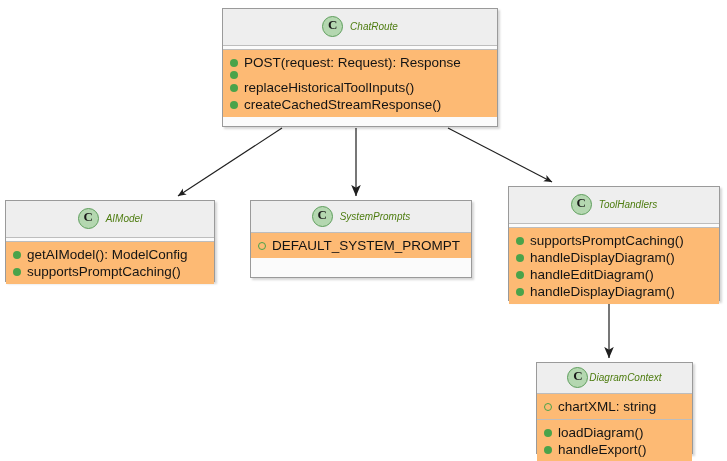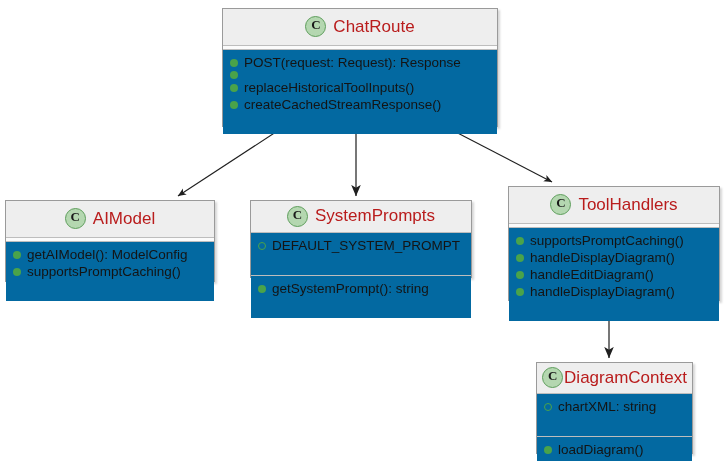--- a/index.html
+++ b/index.html
@@ -54,29 +54,30 @@
     border: 1.5px solid #5e9e5c;
     color: #1a1a1a;
     font-size: 13px;
     font-weight: bold;
     line-height: 16px;
     text-align: center;
     font-family: "Liberation Serif", serif;
   }
 
   .class-title {
-    font-size: 17px;
-    color: #b91c1c;
+    font-size: 10px;
+    color: #4d7c0f;
     white-space: nowrap;
+    font-style: italic;
   }
 
   .compartment {
     box-sizing: border-box;
-    padding: 4px 6px 21px 7px;
-    background: #0369a1;
+    padding: 4px 6px 4px 7px;
+    background: #fdba74;
   }
   .compartment + .compartment {
     border-top: 1px solid #bdbdbd;
   }
   .compartment.spaced {
     border-top: 1px solid #bdbdbd;
     margin-top: 3px;
   }
 
   .member {
@@ -166,26 +167,20 @@
     <div class="uml-header" style="height:32px;">
       <span class="class-icon">C</span>
       <span class="class-title">SystemPrompts</span>
     </div>
     <div class="compartment">
       <div class="member">
         <span class="marker field"></span>
         <span>DEFAULT_SYSTEM_PROMPT</span>
       </div>
     </div>
-    <div class="compartment">
-      <div class="member">
-        <span class="marker method"></span>
-        <span>getSystemPrompt(): string</span>
-      </div>
-    </div>
   </div>
 
   <div class="uml-class" style="left:508px; top:186px; width:212px; height:115px;">
     <div class="uml-header" style="height:37px;">
       <span class="class-icon">C</span>
       <span class="class-title">ToolHandlers</span>
     </div>
     <div class="compartment spaced">
       <div class="member">
         <span class="marker method"></span>

